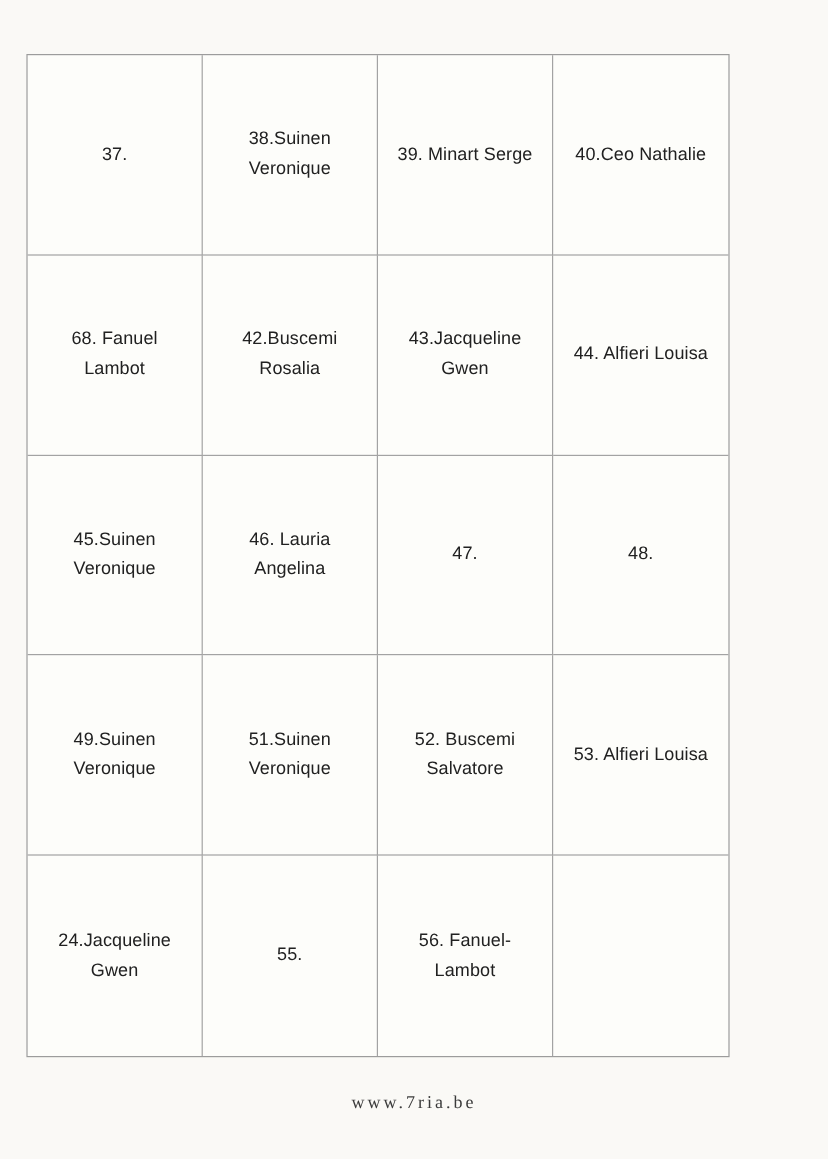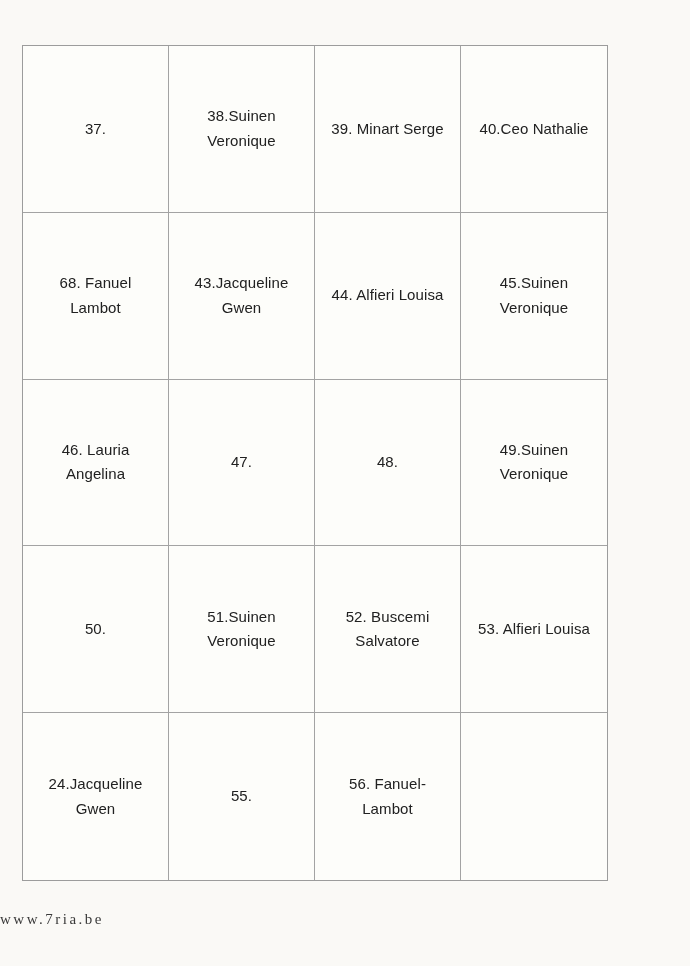--- a/index.html
+++ b/index.html
@@ -51,52 +51,53 @@
     text-align: center;
   }
   .cell:nth-child(n+17) {
     border-bottom: none;
   }
   .footer {
     position: absolute;
     left: 0;
     right: 0;
     top: 911px;
-    text-align: left;
+    text-align: center;
     font-family: "Liberation Serif", "DejaVu Serif", serif;
     font-size: 15px;
     letter-spacing: 2.5px;
     color: #3a3a3a;
   }
 </style>
 </head>
 <body>
 
 <div class="page">
 
   <div class="roster-table">
     <div class="cell">37.</div>
     <div class="cell">38.Suinen
 Veronique</div>
     <div class="cell">39. Minart Serge</div>
     <div class="cell">40.Ceo Nathalie</div>
     <div class="cell">68. Fanuel
 Lambot</div>
+    <div class="cell">42.Buscemi
+Rosalia</div>
     <div class="cell">43.Jacqueline
 Gwen</div>
     <div class="cell">44. Alfieri Louisa</div>
     <div class="cell">45.Suinen
 Veronique</div>
     <div class="cell">46. Lauria
 Angelina</div>
     <div class="cell">47.</div>
     <div class="cell">48.</div>
     <div class="cell">49.Suinen
 Veronique</div>
-    <div class="cell">50.</div>
     <div class="cell">51.Suinen
 Veronique</div>
     <div class="cell">52. Buscemi
 Salvatore</div>
     <div class="cell">53. Alfieri Louisa</div>
     <div class="cell">24.Jacqueline
 Gwen</div>
     <div class="cell">55.</div>
     <div class="cell">56. Fanuel-
 Lambot</div>

